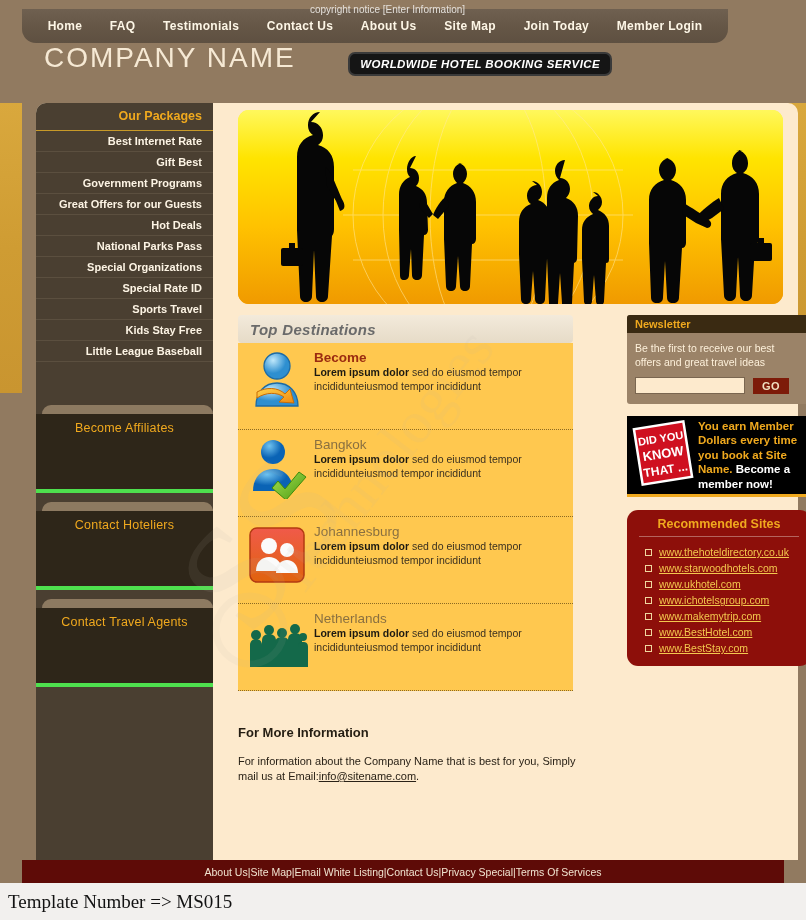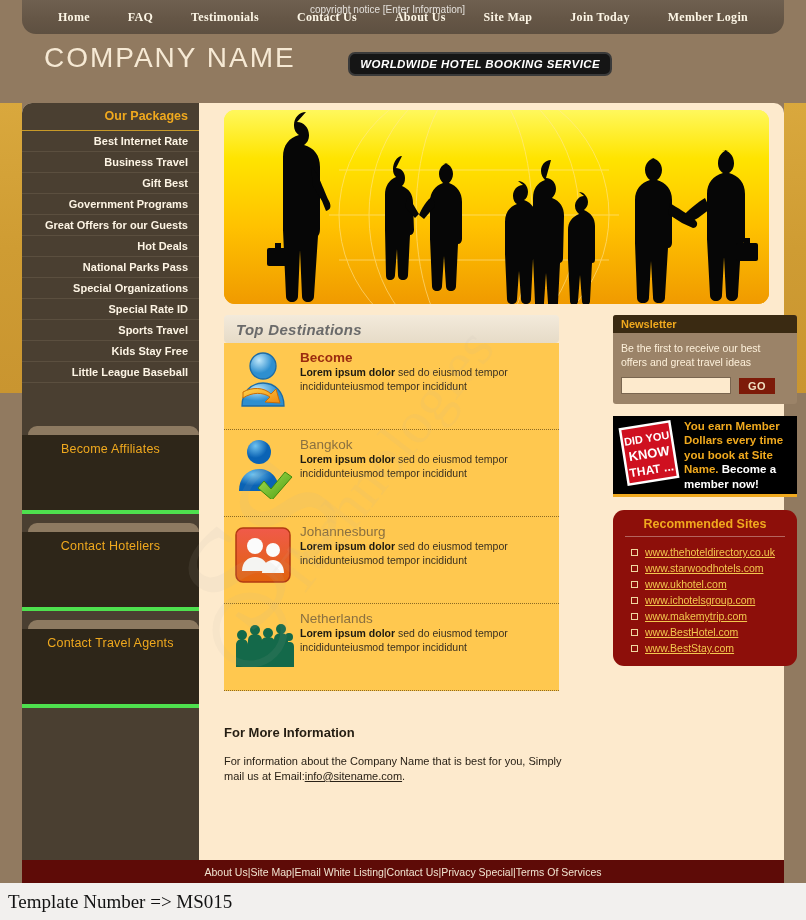--- a/index.html
+++ b/index.html
@@ -8,38 +8,38 @@
   
   #page{position:absolute;left:0;top:0;width:806px;height:920px;background:#917a60;overflow:hidden;}
 
   
   .gold-strip{position:absolute;top:103px;width:22px;height:290px;
      background:linear-gradient(180deg,#d9a83d 0%,#cf9c33 50%,#c99530 100%);}
   .gold-strip.left{left:0;}
   .gold-strip.right{right:0;}
 
   
-  #topnav{position:absolute;left:22px;top:0;width:762px;height:34px;
+  #topnav{position:absolute;left:22px;top:9px;width:706px;height:34px;
      background:linear-gradient(180deg,#6f6050 0%,#655646 55%,#5e5041 100%);
      border-bottom-left-radius:14px;border-bottom-right-radius:14px;
-     display:flex;align-items:center;font-family:Liberation Serif, serif;}
+     display:flex;align-items:center;}
   #topnav a{color:#fdf6e6;text-decoration:none;font-size:12px;font-weight:bold;
      letter-spacing:.3px;white-space:nowrap;padding:0 2px;}
   .nav-sp{flex:1 1 auto;}
 
   
   #brandrow{position:absolute;left:0;top:34px;width:652px;height:69px;}
   #company-name{position:absolute;left:44px;top:8px;color:#f6e9d4;font-size:28px;
      letter-spacing:2px;font-family:"Liberation Sans",sans-serif;font-weight:400;}
   #tagline{position:absolute;right:40px;top:18px;background:#151515;color:#fff;
      font-size:11.5px;font-weight:bold;font-style:italic;letter-spacing:.4px;
      padding:4px 10px;border-radius:7px;border:2px solid #3a3a3a;white-space:nowrap;}
 
   
-  #shell{position:absolute;left:22px;top:103px;width:762px;height:757px;
+  #shell{position:absolute;left:36px;top:103px;width:762px;height:757px;
      background:#fdeacd;border-top-left-radius:10px;border-top-right-radius:10px;}
 
   
   #sidebar{position:absolute;left:0;top:0;width:177px;height:757px;
      background:#4a3f31;border-top-left-radius:10px;}
   .side-head{height:27px;line-height:26px;color:#f0a91e;font-size:12.5px;font-weight:bold;
      text-align:right;padding-right:11px;border-bottom:1px solid #c89a28;}
   .side-item{height:20px;line-height:20px;color:#fdf4e4;font-size:11px;font-weight:bold;
      text-align:right;padding-right:11px;border-bottom:1px solid #5b4f3f;cursor:pointer;}
   .side-gap{height:34px;background:#4a3f31;}
@@ -152,21 +152,20 @@
   <div id="brandrow">
     <div id="company-name">COMPANY NAME</div>
     <div id="tagline">WORLDWIDE HOTEL BOOKING SERVICE</div>
   </div>
 
   <div id="shell">
 
     <div id="sidebar">
       <div class="side-head">Our Packages</div>
       <div class="side-item">Best Internet Rate</div>
-      <div class="side-item">Business Travel</div>
       <div class="side-item">Gift Best</div>
       <div class="side-item">Government Programs</div>
       <div class="side-item">Great Offers for our Guests</div>
       <div class="side-item">Hot Deals</div>
       <div class="side-item">National Parks Pass</div>
       <div class="side-item">Special Organizations</div>
       <div class="side-item">Special Rate ID</div>
       <div class="side-item">Sports Travel</div>
       <div class="side-item">Kids Stay Free</div>
       <div class="side-item">Little League Baseball</div>

